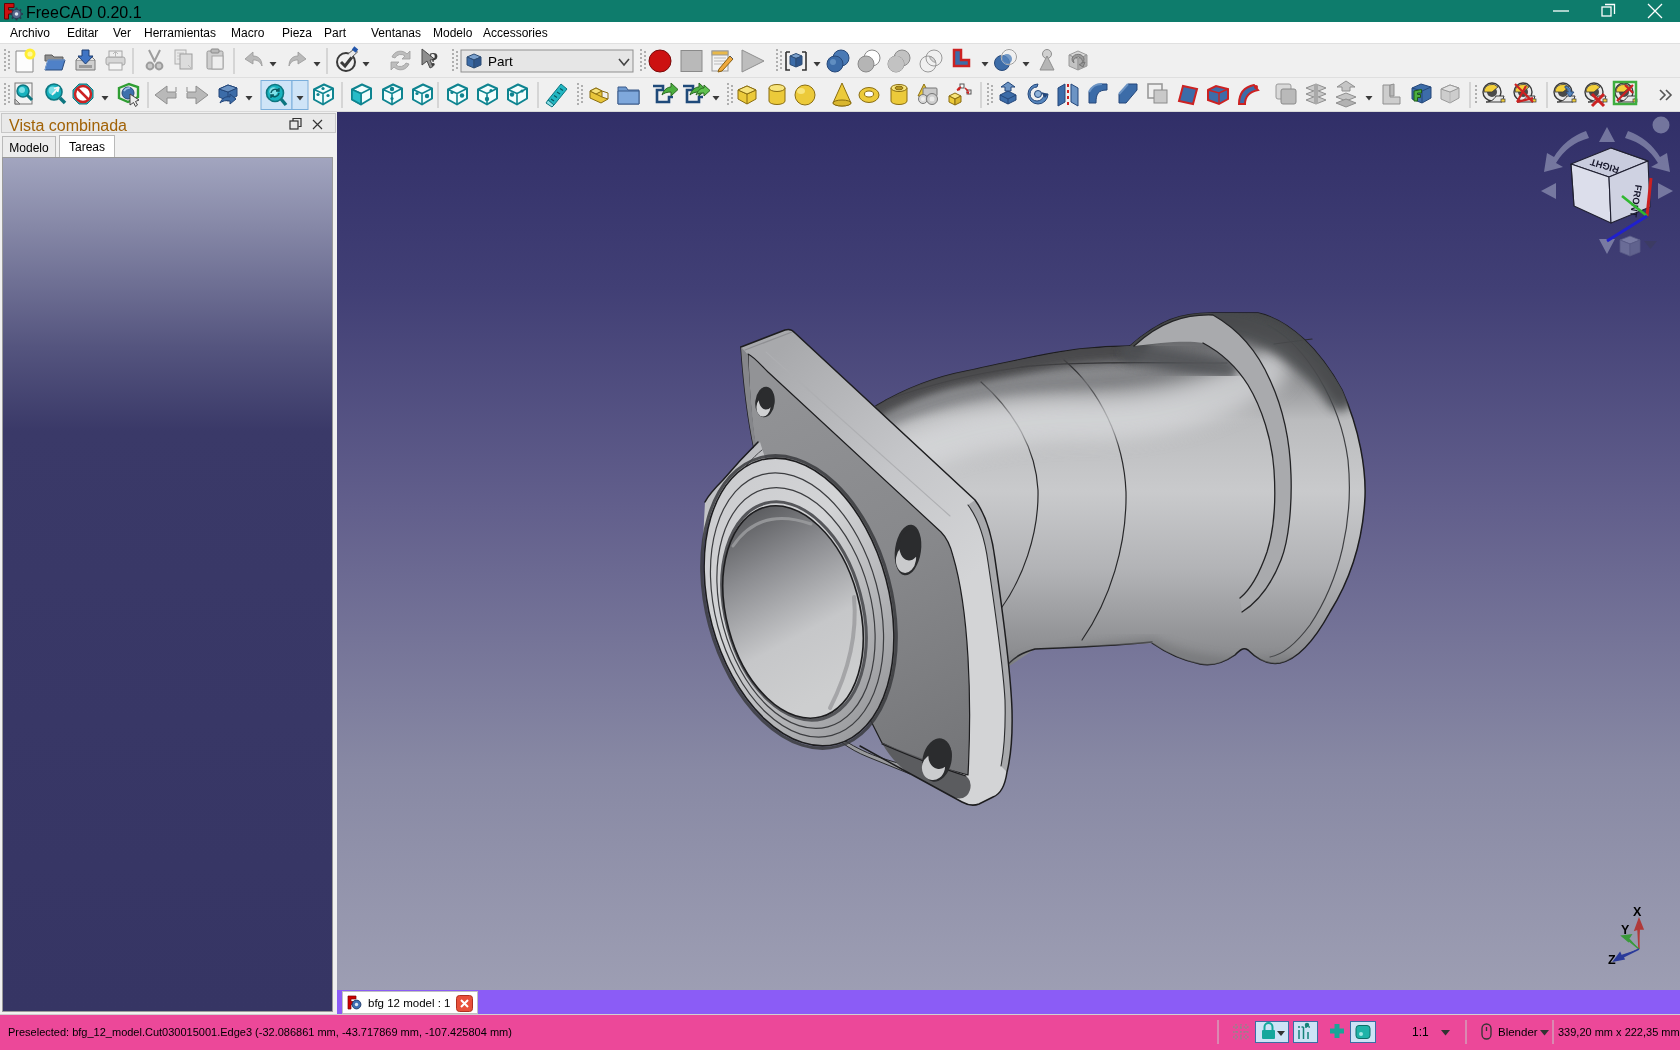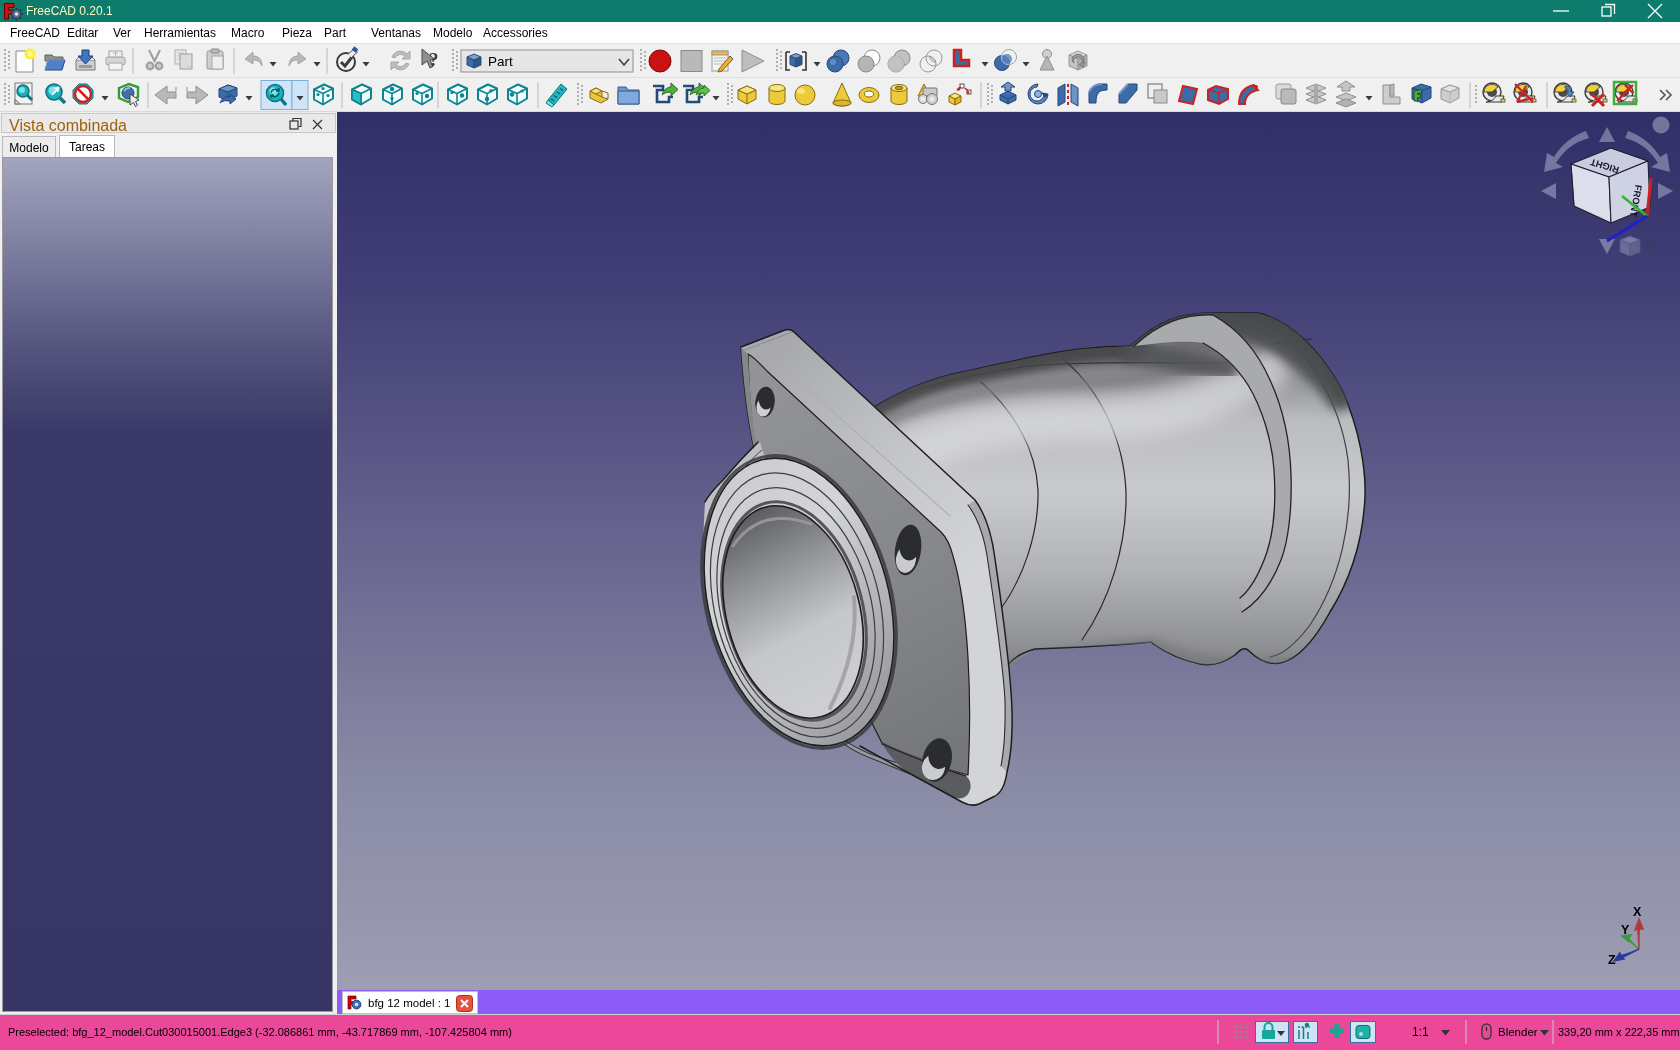--- a/index.html
+++ b/index.html
@@ -1,18 +1,18 @@
 <!DOCTYPE html>
 <html><head>
 <meta charset="utf-8">
 <style>
   * { margin:0; padding:0; box-sizing:border-box; }
   html,body { width:1680px; height:1050px; overflow:hidden; font-family:"Liberation Sans", sans-serif; }
   .titlebar { position:absolute; left:0; top:0; width:1680px; height:22px; background:#0e7c6c; }
-  .titlebar .ttext { position:absolute; left:26px; top:4px; color:#fef9c3; font-size:12px; }
+  .titlebar .ttext { position:absolute; left:26px; top:4px; color:#000000; font-size:16px; }
   .menubar { position:absolute; left:0; top:22px; width:1680px; height:22px; background:#ffffff; border-bottom:1px solid #e0e0e0; }
   .menubar span { position:absolute; top:4px; font-size:12px; color:#000; }
   .tb { position:absolute; left:0; width:1680px; background:#f0f0f0; }
   #tb1 { top:44px; height:34px; border-bottom:1px solid #dfdfdf;}
   #tb2 { top:78px; height:34px; border-bottom:1px solid #d8d8d8;}
   .dock { position:absolute; left:0; top:112px; width:337px; height:902px; background:#f0f0f0; }
   .dockhead { position:absolute; left:1px; top:1px; width:335px; height:20px; background:#e9e9e9; border:1px solid #c7c7c7; }
   .dockhead .dtext { position:absolute; left:7px; top:3px; font-size:16px; color:#a16207; }
   .tabs { position:absolute; left:0px; top:22px; width:337px; height:24px; }
   .tab { position:absolute; top:2px; height:23px; font-size:12px; text-align:center; border:1px solid #b9b9b9; background:#ececec; padding-top:4px;}
@@ -53,21 +53,21 @@
       <line x1="1553" y1="11" x2="1569" y2="11"></line>
       <rect x="1602" y="7" width="9" height="9"></rect>
       <path d="M1605 4.5 h9.5 v9.5"></path>
       <path d="M1648 4 L1662 18 M1662 4 L1648 18"></path>
     </g>
   </svg>
   <div class="ttext">FreeCAD 0.20.1</div>
 </div>
 
 <div class="menubar">
-  <span style="left:10px">FreeCAD</span>
+  <span style="left:10px">Archivo</span>
   <span style="left:67px">Editar</span>
   <span style="left:113px">Ver</span>
   <span style="left:144px">Herramientas</span>
   <span style="left:231px">Macro</span>
   <span style="left:282px">Pieza</span>
   <span style="left:324px">Part</span>
   <span style="left:371px">Ventanas</span>
   <span style="left:433px">Modelo</span>
   <span style="left:483px">Accessories</span>
 </div>

